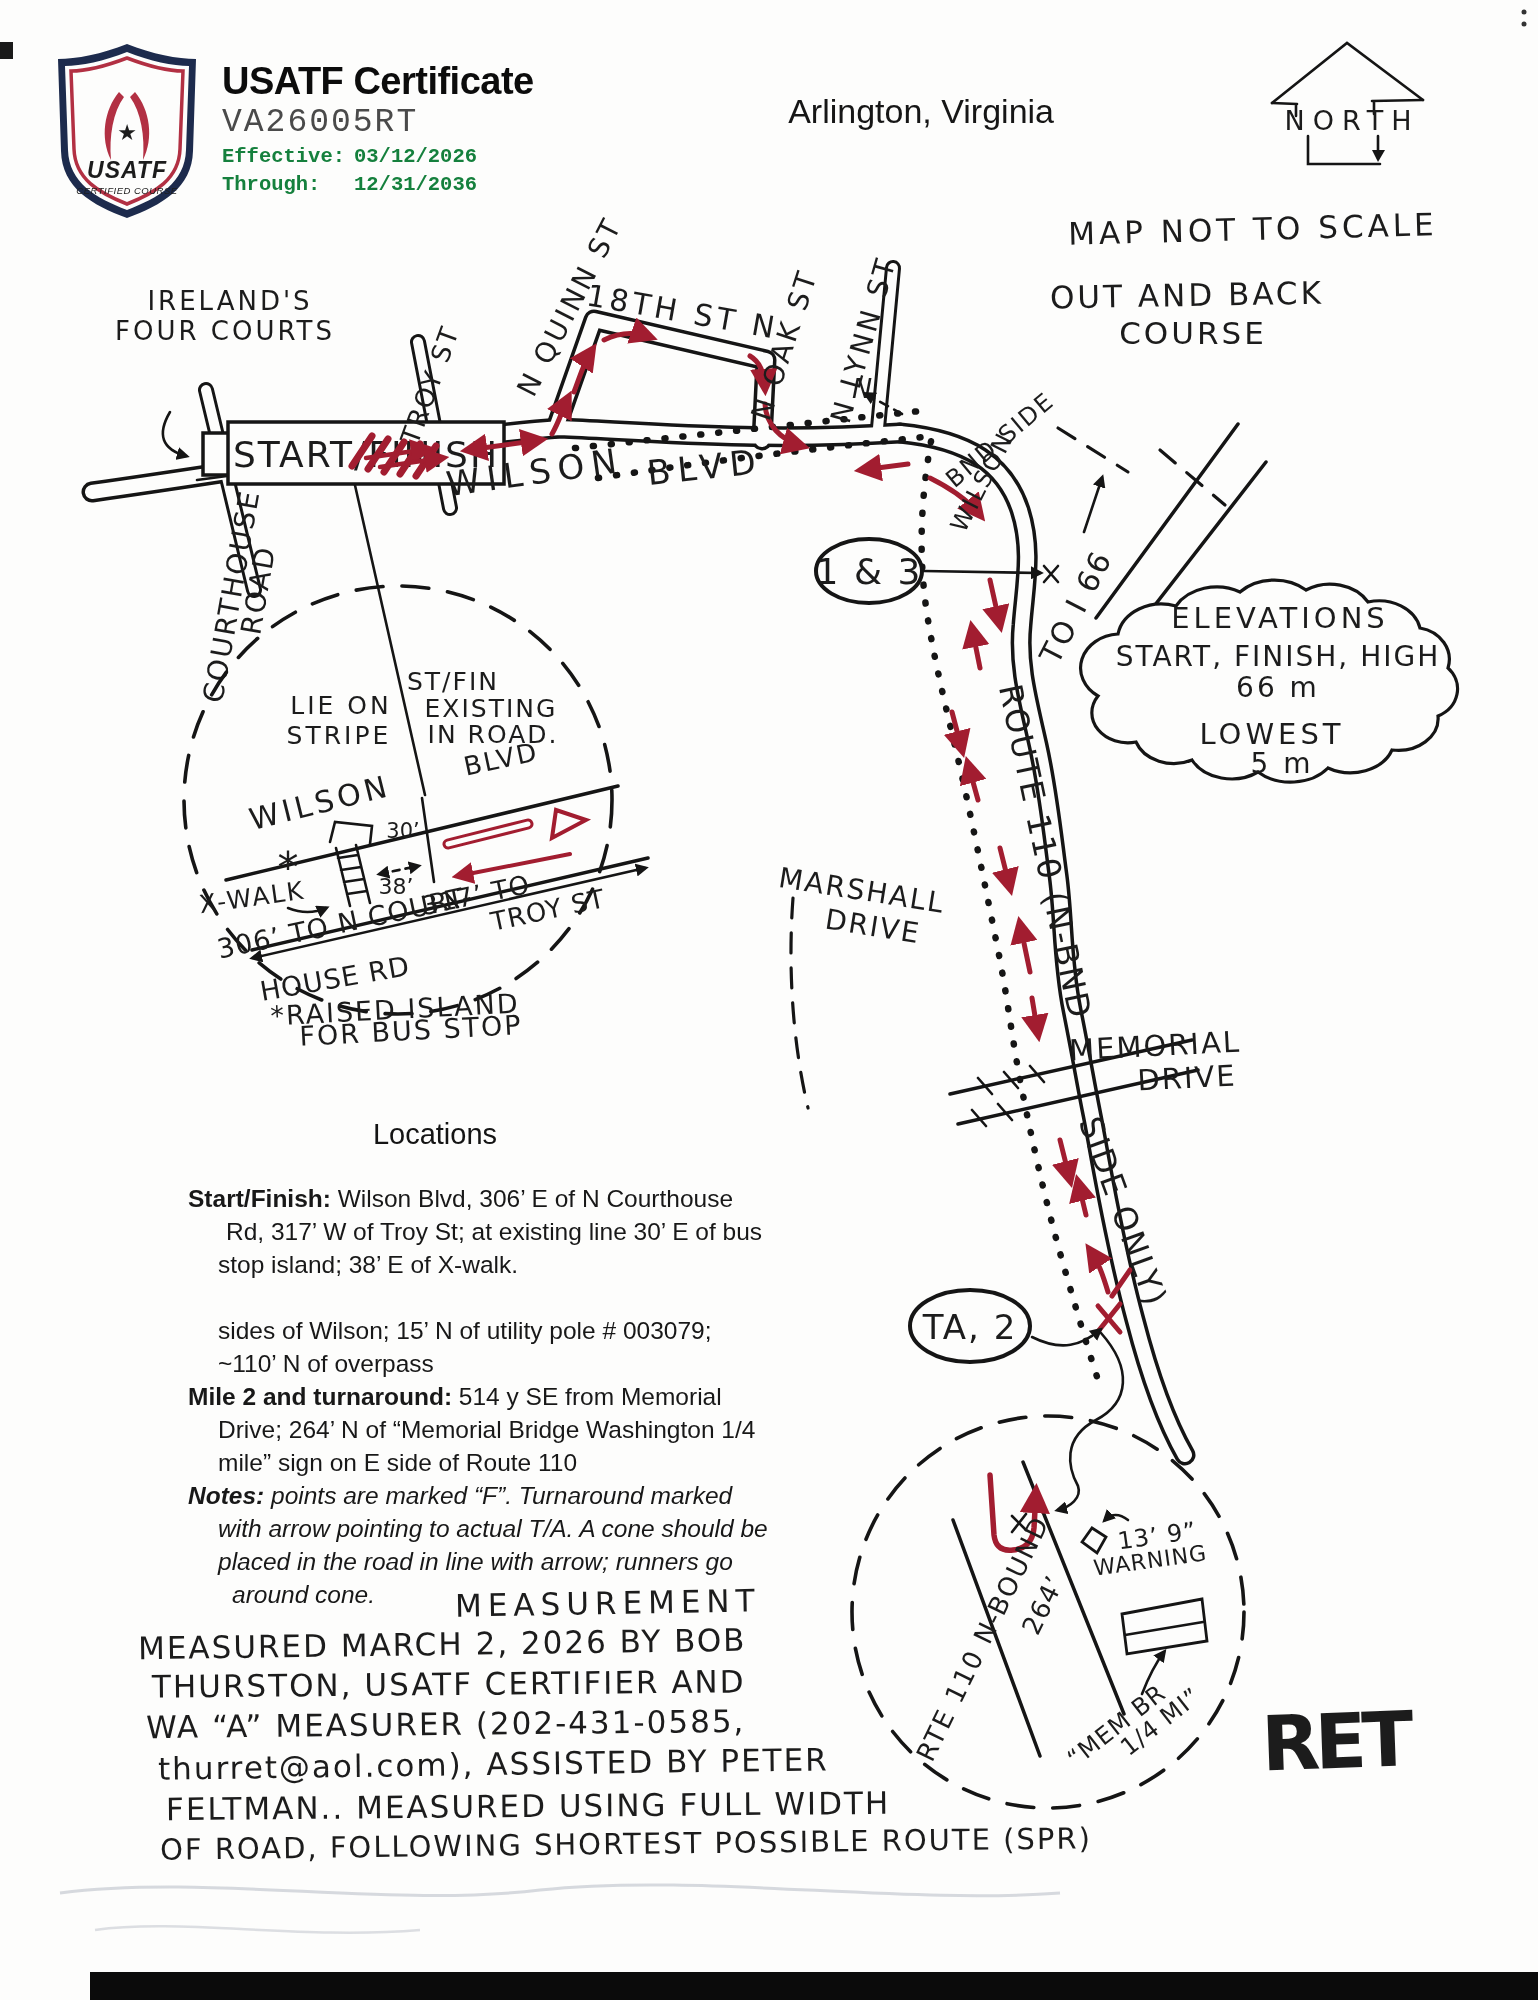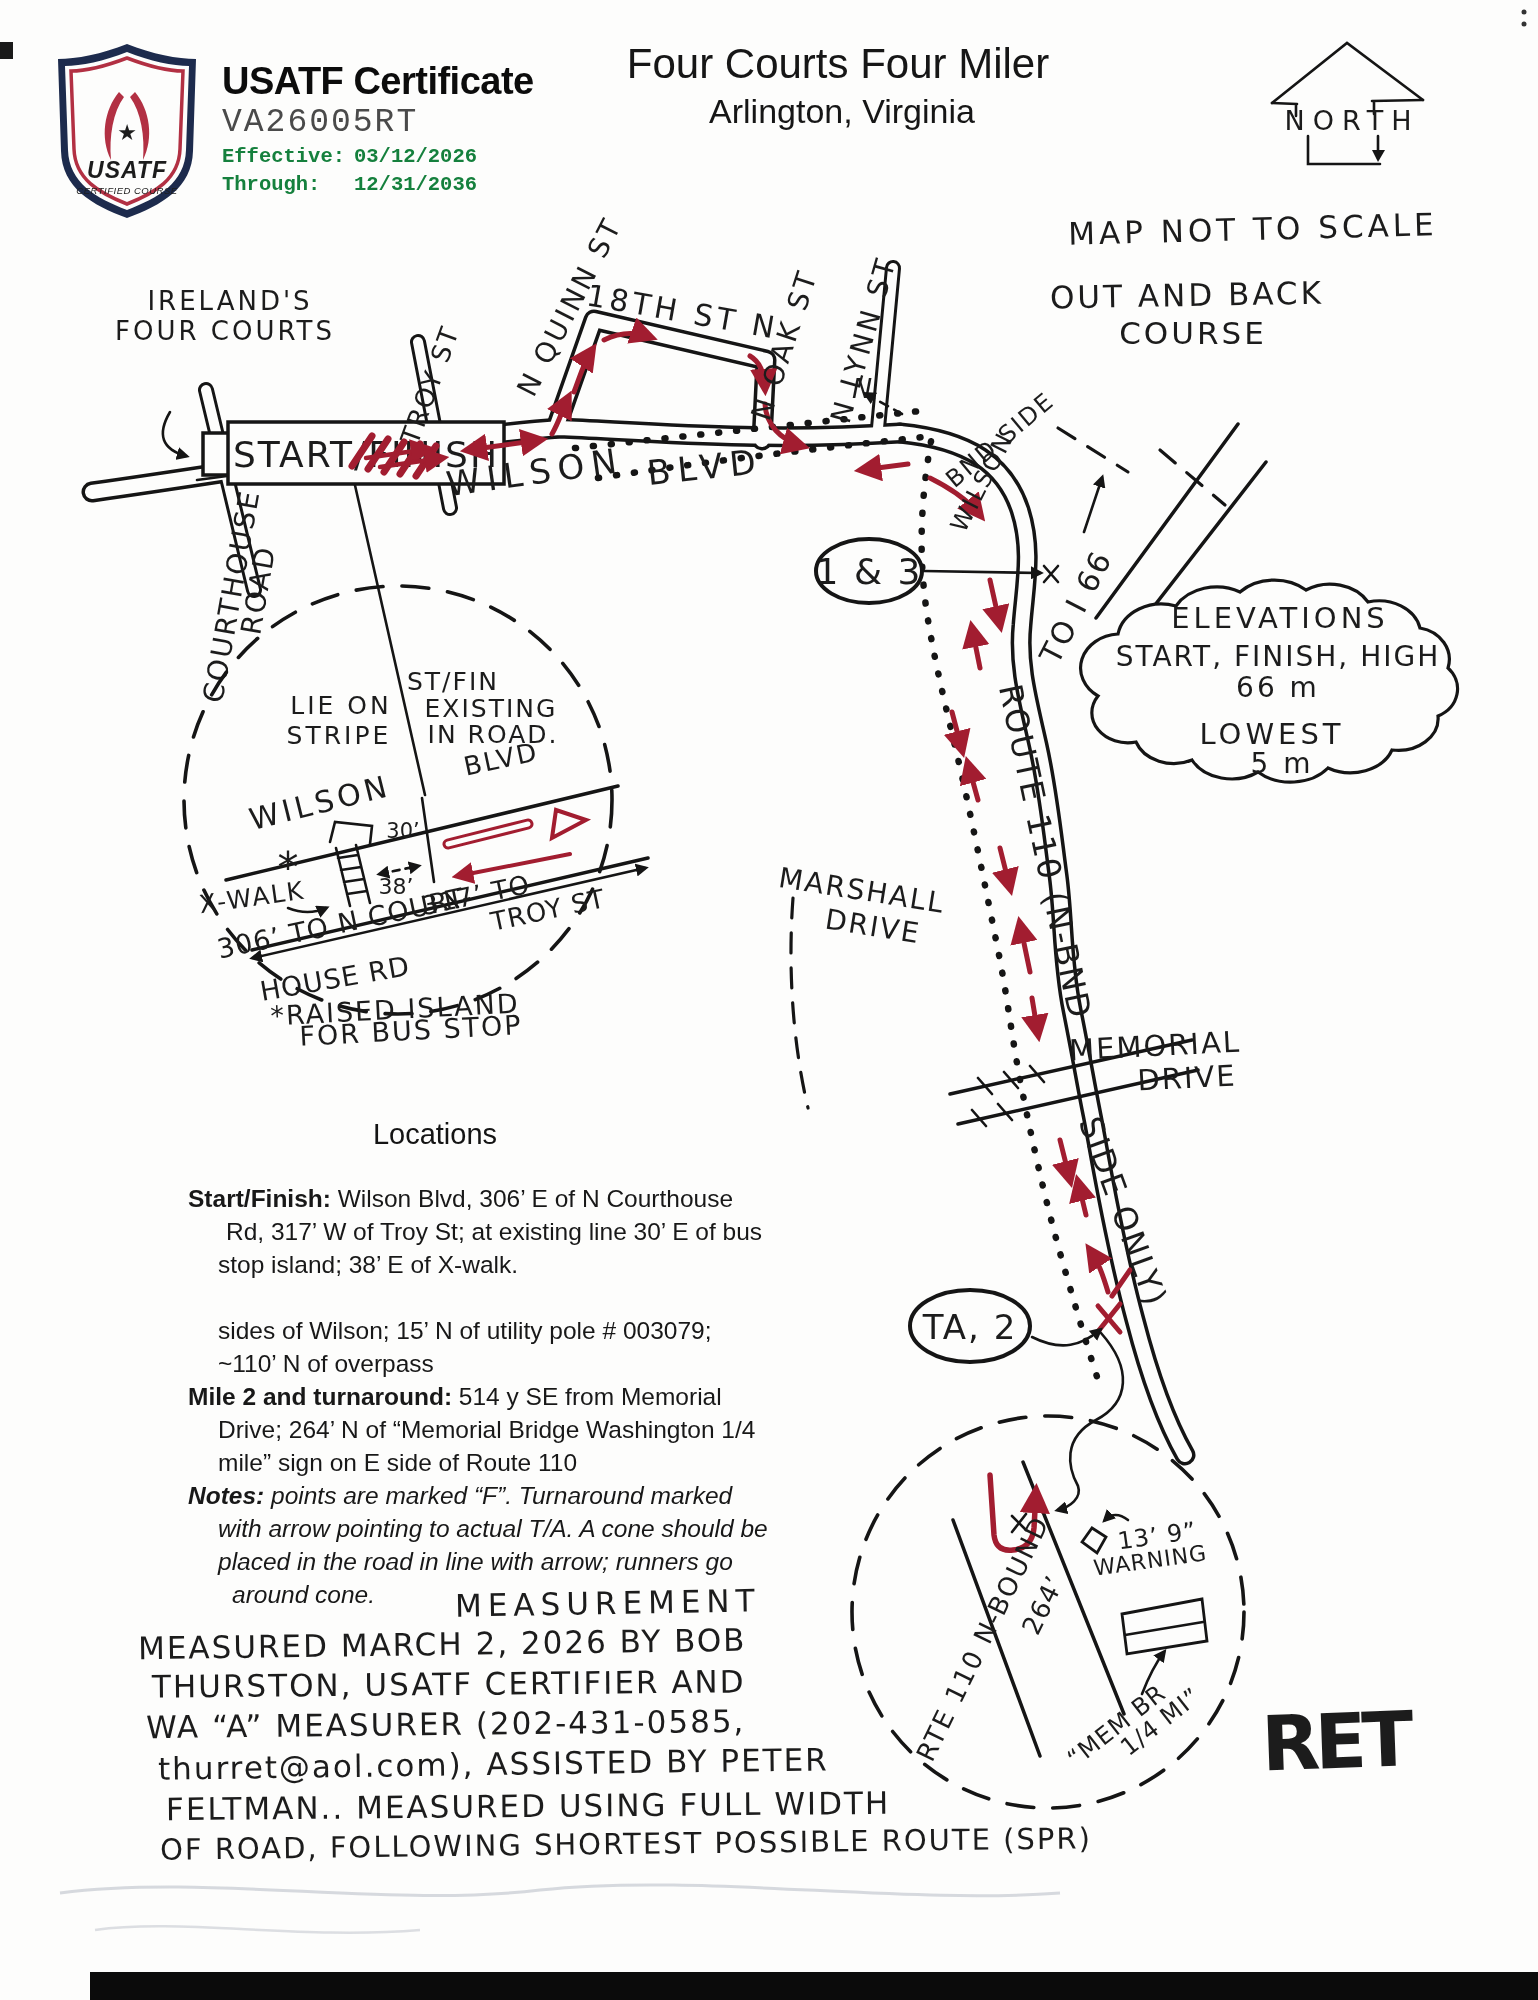--- a/index.html
+++ b/index.html
@@ -255,22 +255,21 @@
 
   <div class="abs cert-title" style="left:222px;top:60px;">USATF Certificate</div>
   <div class="abs cert-id" style="left:222px;top:104px;">VA26005RT</div>
   <div class="abs cert-line" style="left:222px;top:145px;">
     <span class="lbl">Effective:</span><span>03/12/2026</span>
   </div>
   <div class="abs cert-line" style="left:222px;top:173px;">
     <span class="lbl">Through:</span><span>12/31/2036</span>
   </div>
 
-  <div class="abs race-title" style="left:598px;top:40px;">Four Courts Four Miler</div>
-  <div class="abs race-loc" style="left:602px;top:92px;">Arlington, Virginia</div>
+  <div class="abs race-loc" style="left:574px;top:92px;text-align:right;">Arlington, Virginia</div>
 
   <div class="abs loc-head" style="left:155px;top:1118px;">Locations</div>
   <div class="loc-line" style="left:188px;top:1185px;"><b>Start/Finish:</b><span> Wilson Blvd, 306’ E of N Courthouse</span></div>
   <div class="loc-line" style="left:218px;top:1218px;margin-left:8px;"><span>Rd, 317’ W of Troy St; at existing line 30’ E of bus</span></div>
   <div class="loc-line" style="left:218px;top:1251px;"><span>stop island; 38’ E of X-walk.</span></div>
   <div class="loc-line" style="left:218px;top:1317px;"><span>sides of Wilson; 15’ N of utility pole # 003079;</span></div>
   <div class="loc-line" style="left:218px;top:1350px;"><span>~110’ N of overpass</span></div>
   <div class="loc-line" style="left:188px;top:1383px;"><b>Mile 2 and turnaround:</b><span> 514 y SE from Memorial</span></div>
   <div class="loc-line" style="left:218px;top:1416px;"><span>Drive; 264’ N of “Memorial Bridge Washington 1/4</span></div>
   <div class="loc-line" style="left:218px;top:1449px;"><span>mile” sign on E side of Route 110</span></div>

